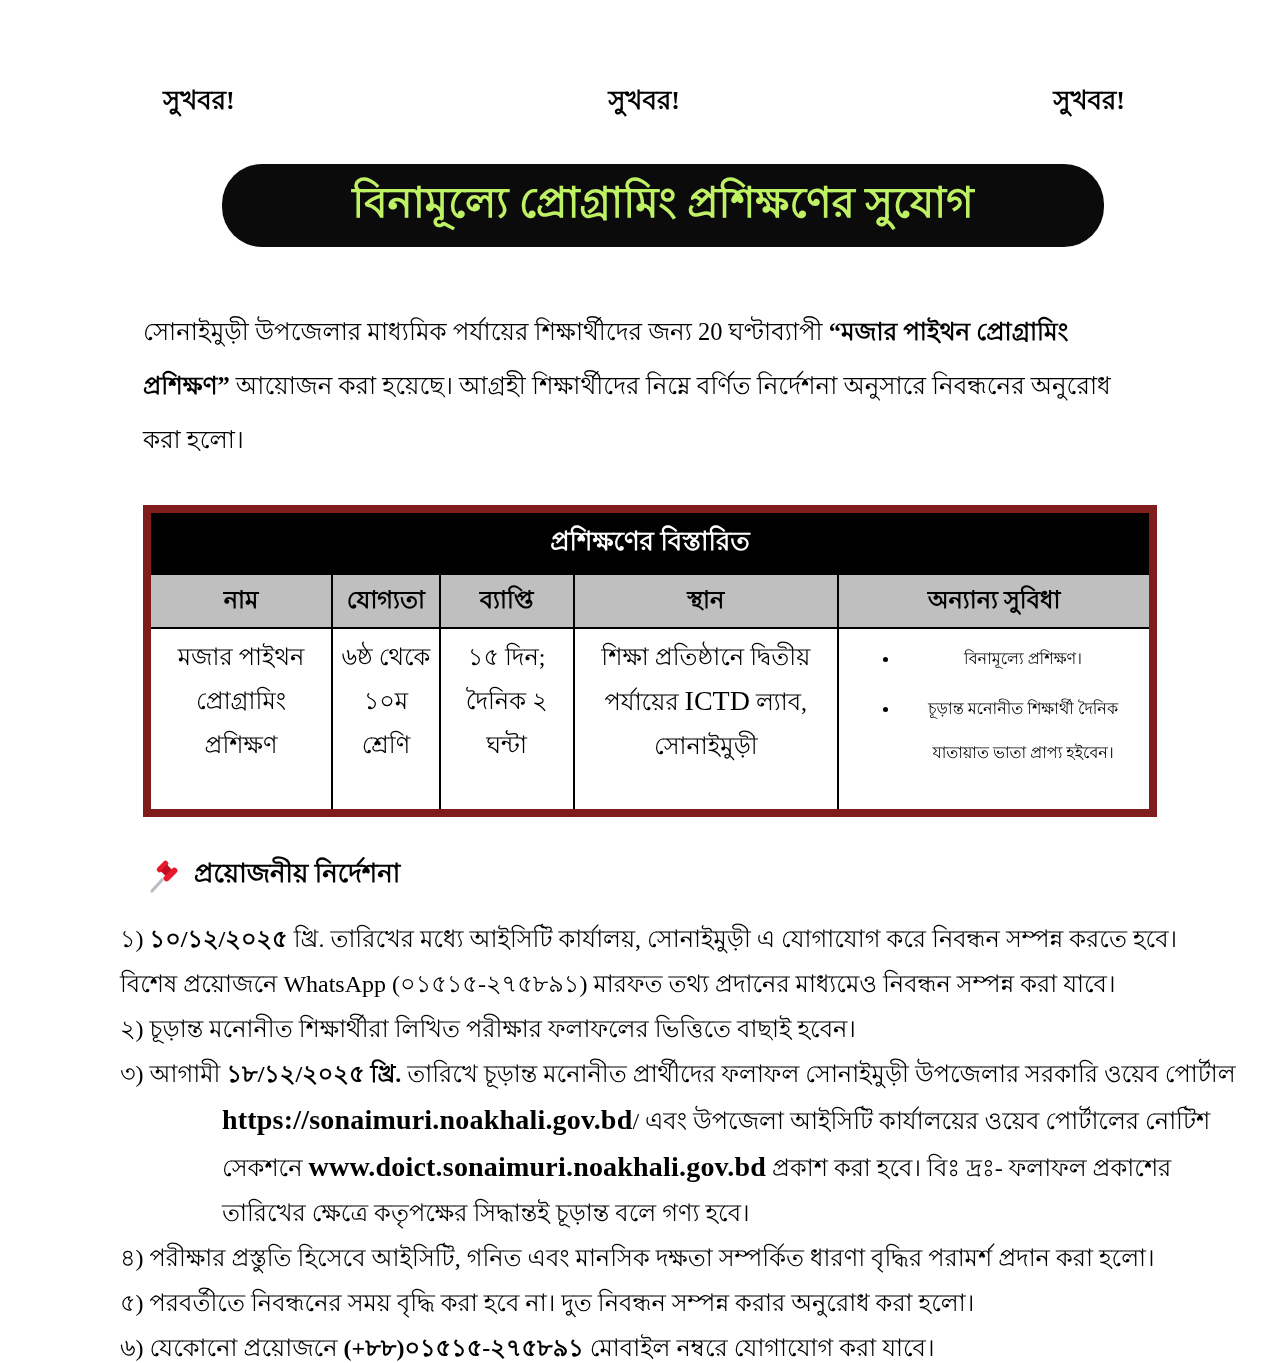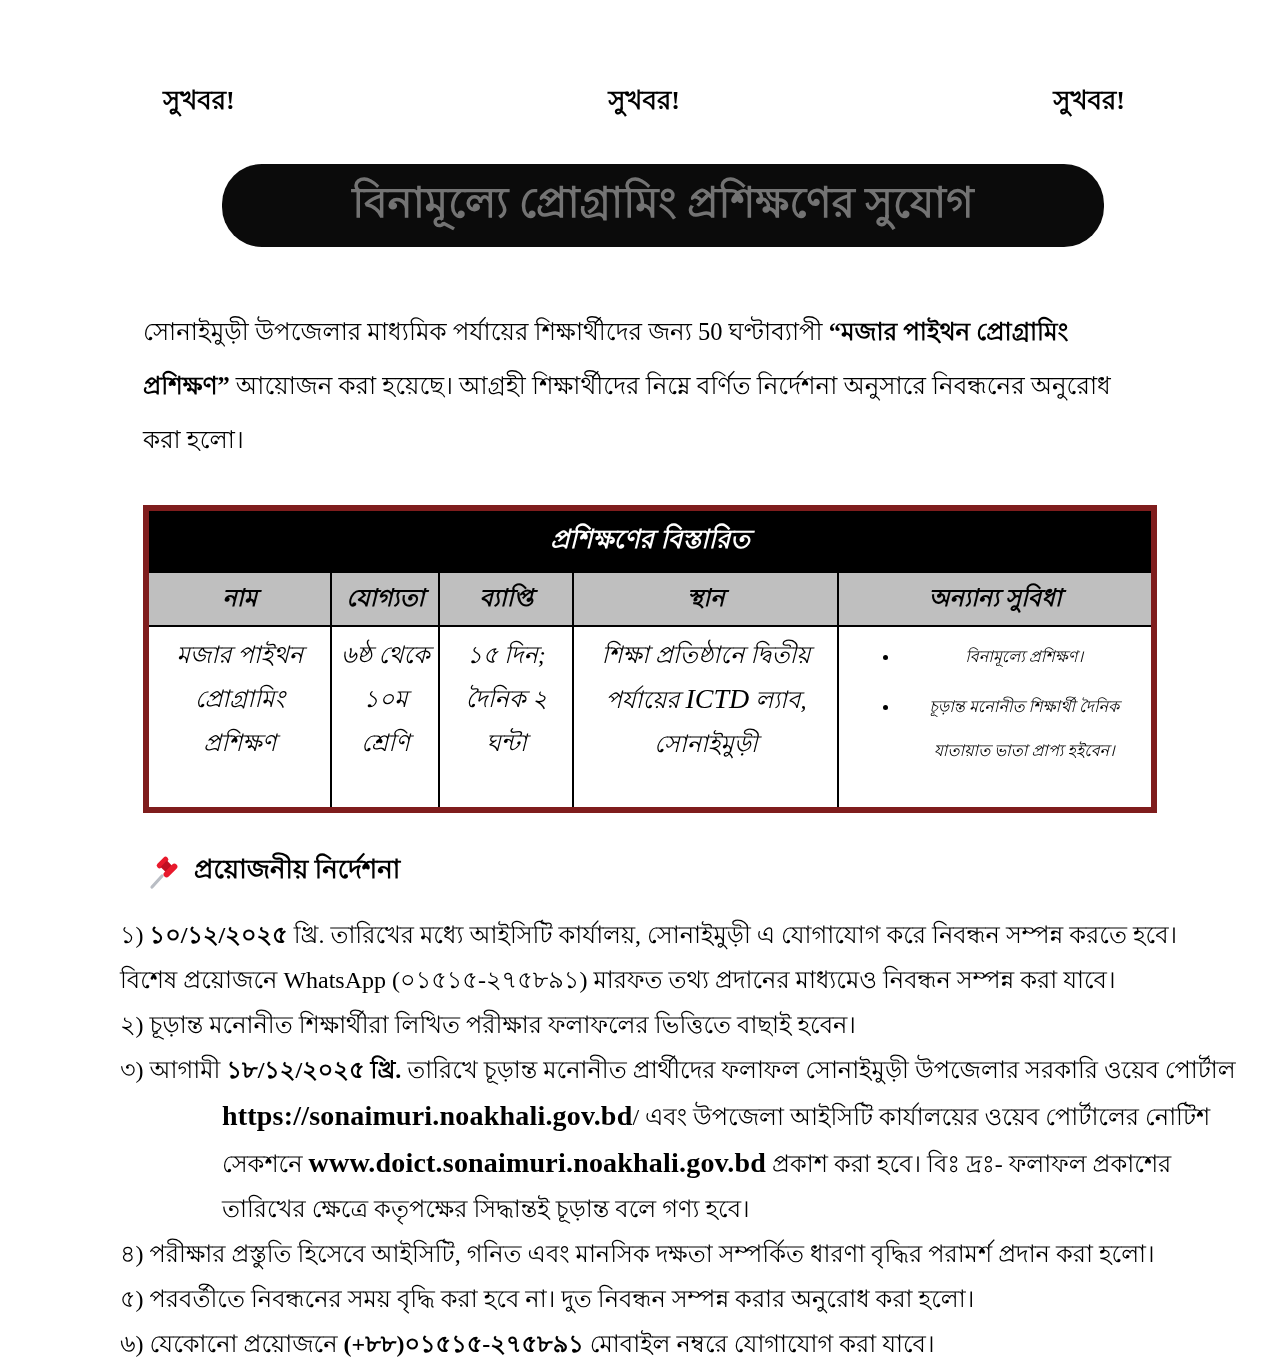--- a/index.html
+++ b/index.html
@@ -30,42 +30,41 @@
     margin: 40px 0 0 222px;
     width: 882px;
     height: 83px;
     background: #0b0b0b;
     border-radius: 40px;
     display: flex;
     align-items: center;
     justify-content: center;
   }
   .banner-title {
-    color: #737373;
+    color: #bef264;
     font-weight: bold;
     font-size: 42px;
     white-space: nowrap;
   }
 
   
   .intro {
     margin: 58px 138px 0 143px;
     font-size: 24.5px;
     line-height: 54px;
     text-align: left;
   }
   .intro .b { font-weight: bold; }
 
   
   .details-table {
     margin: 38px 0 0 143px;
     width: 1014px;
     border-collapse: collapse;
-    border: 6px solid #7f1d1d;
-    font-style: italic;
+    border: 8px solid #7f1d1d;
   }
   .details-table td, .details-table th { border: 2px solid #000; }
   .tbl-title-cell {
     background: #000000;
     color: #ffffff;
     font-weight: bold;
     font-size: 26px;
     text-align: center;
     padding: 8px 0;
   }
@@ -150,21 +149,21 @@
     <span class="goodnews">সুখবর!</span>
     <span class="goodnews">সুখবর!</span>
     <span class="goodnews">সুখবর!</span>
   </div>
 
   <div class="banner">
     <span class="banner-title">বিনামূল্যে প্রোগ্রামিং প্রশিক্ষণের সুযোগ</span>
   </div>
 
   <p class="intro">
-    <span>সোনাইমুড়ী উপজেলার মাধ্যমিক পর্যায়ের শিক্ষার্থীদের জন্য 50 ঘণ্টাব্যাপী </span><span class="b">“মজার পাইথন প্রোগ্রামিং প্রশিক্ষণ”</span><span> আয়োজন করা হয়েছে। আগ্রহী শিক্ষার্থীদের নিম্নে বর্ণিত নির্দেশনা অনুসারে নিবন্ধনের অনুরোধ করা হলো।</span>
+    <span>সোনাইমুড়ী উপজেলার মাধ্যমিক পর্যায়ের শিক্ষার্থীদের জন্য 20 ঘণ্টাব্যাপী </span><span class="b">“মজার পাইথন প্রোগ্রামিং প্রশিক্ষণ”</span><span> আয়োজন করা হয়েছে। আগ্রহী শিক্ষার্থীদের নিম্নে বর্ণিত নির্দেশনা অনুসারে নিবন্ধনের অনুরোধ করা হলো।</span>
   </p>
 
   <table class="details-table">
     <tbody>
       <tr>
         <td class="tbl-title-cell" colspan="5">প্রশিক্ষণের বিস্তারিত</td>
       </tr>
       <tr class="tbl-head">
         <th class="col-name">নাম</th>
         <th class="col-elig">যোগ্যতা</th>

